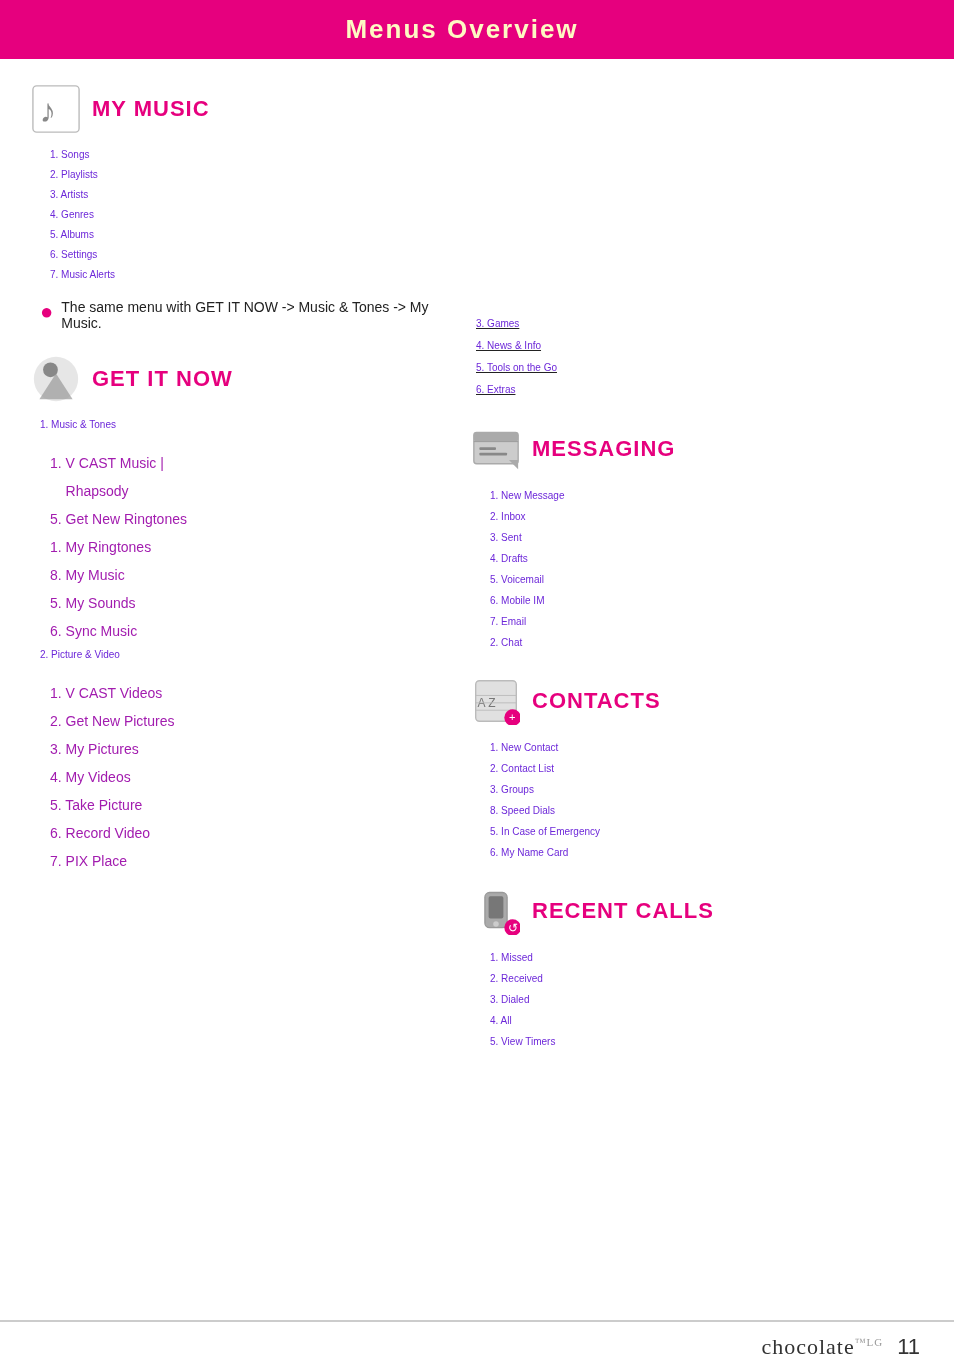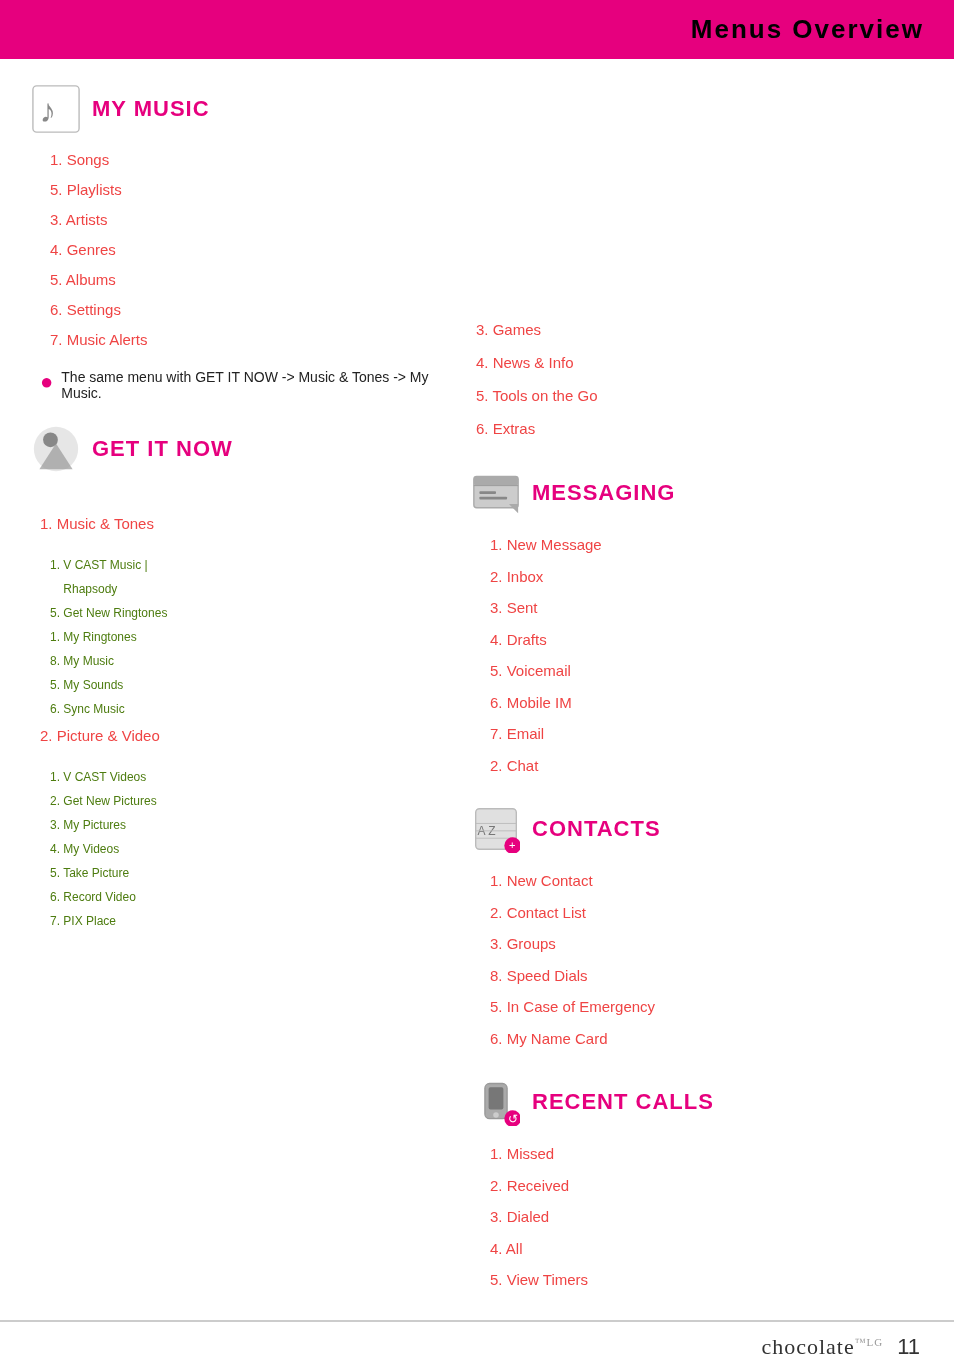--- a/index.html
+++ b/index.html
@@ -9,22 +9,22 @@
       width: 954px;
       min-height: 1372px;
       position: relative;
       font-size: 15px;
       color: #222;
     }
 
     
     .header {
       background: #e6007e;
-      color: #000000;
-      text-align: right;
+      color: #fef9c3;
+      text-align: center;
       padding: 14px 30px 14px 0;
       font-size: 26px;
       font-weight: bold;
       letter-spacing: 2px;
     }
 
     
     .main-content {
       display: flex;
       padding: 24px 30px 20px 30px;
@@ -69,33 +69,33 @@
 
     
     .menu-list {
       list-style: none;
       padding-left: 20px;
       margin-bottom: 14px;
       line-height: 2;
     }
 
     .menu-list li {
-      font-size: 15px;
-      color: #ef4444;
+      font-size: 10px;
+      color: #6d28d9;
     }
 
     .sub-list {
       list-style: none;
       padding-left: 20px;
       line-height: 2;
     }
 
     .sub-list li {
-      font-size: 12px;
-      color: #4d7c0f;
+      font-size: 14px;
+      color: #a21caf;
     }
 
     
     .note {
       display: flex;
       align-items: flex-start;
       gap: 8px;
       margin-bottom: 16px;
       padding-left: 10px;
       font-size: 14px;
@@ -176,21 +176,21 @@
 
           <svg viewBox="0 0 52 52" xmlns="http://www.w3.org/2000/svg">
             <rect x="1" y="1" width="50" height="50" rx="4" fill="none" stroke="#bbb" stroke-width="1.5"></rect>
             <text x="8" y="40" font-size="36" fill="#888">♪</text>
           </svg>
         </div>
         <span class="section-title">MY MUSIC</span>
       </div>
       <ul class="menu-list">
         <li>1. Songs</li>
-        <li>5. Playlists</li>
+        <li>2. Playlists</li>
         <li>3. Artists</li>
         <li>4. Genres</li>
         <li>5. Albums</li>
         <li>6. Settings</li>
         <li>7. Music Alerts</li>
       </ul>
       <div class="note">
         <span class="note-bullet">●</span>
         <span>The same menu with GET IT NOW -&gt; Music &amp; Tones -&gt; My Music.</span>
       </div>
@@ -205,21 +205,21 @@
             <circle cx="20" cy="16" r="8" fill="#888"></circle>
             <polygon points="8,48 26,20 44,48" fill="#999" opacity="0.7"></polygon>
           </svg>
         </div>
         <span class="section-title">GET IT NOW</span>
       </div>
 
       <div style="display:flex; gap:10px;">
         <div style="flex:1;">
 
-          <ul class="menu-list" style="padding-left:10px;margin-top:24px;">
+          <ul class="menu-list" style="padding-left:10px;">
             <li>1. Music &amp; Tones</li>
           </ul>
           <ul class="sub-list">
             <li>1. V CAST Music |<br>&nbsp;&nbsp;&nbsp;&nbsp;Rhapsody</li>
             <li>5. Get New Ringtones</li>
             <li>1. My Ringtones</li>
             <li>8. My Music</li>
             <li>5. My Sounds</li>
             <li>6. Sync Music</li>
           </ul>
@@ -238,21 +238,21 @@
           </ul>
         </div>
       </div>
     </div>
 
   </div>
 
   <div class="right-col">
 
     <div style="margin-bottom: 22px; margin-top: 230px;">
-      <ul class="menu-list" style="padding-left: 6px; line-height: 2.2;">
+      <ul class="menu-list" style="padding-left: 6px; line-height: 2.2; text-decoration: underline;">
         <li>3.  Games</li>
         <li>4.  News &amp; Info</li>
         <li>5.  Tools on the Go</li>
         <li>6.  Extras</li>
       </ul>
     </div>
 
     <div class="section">
       <div class="section-header">
         <div class="section-icon icon-messaging">

